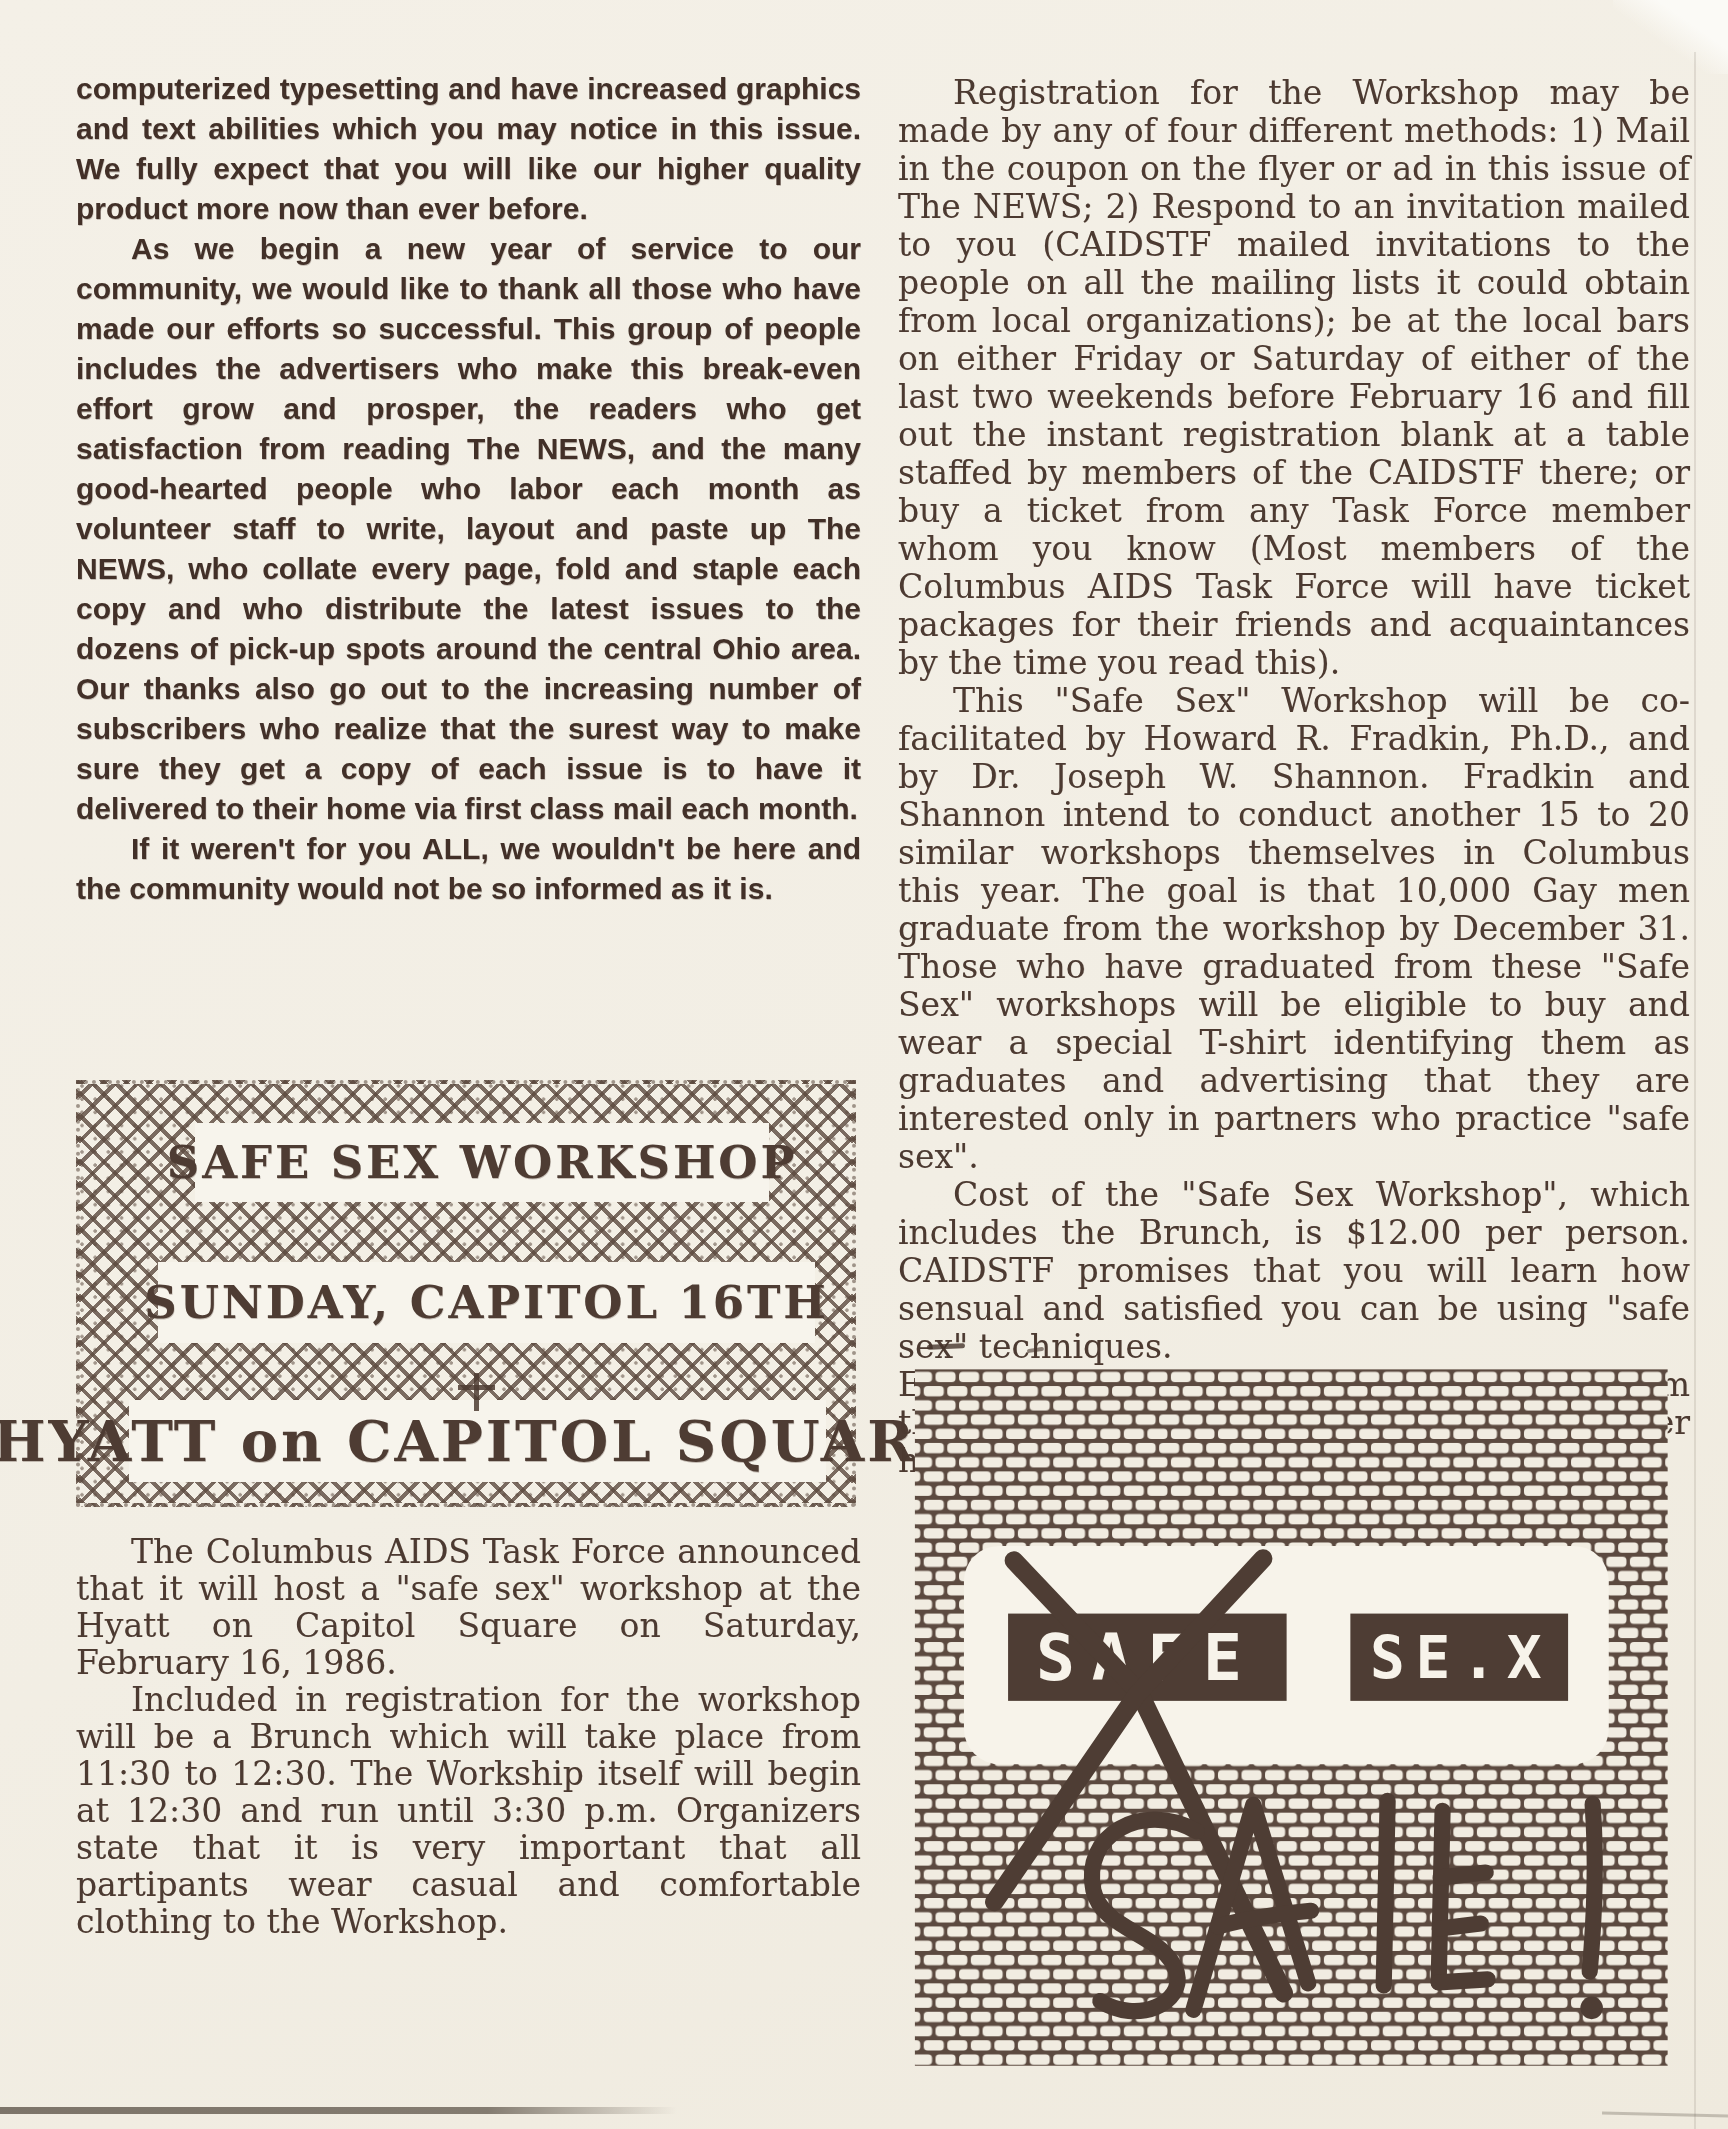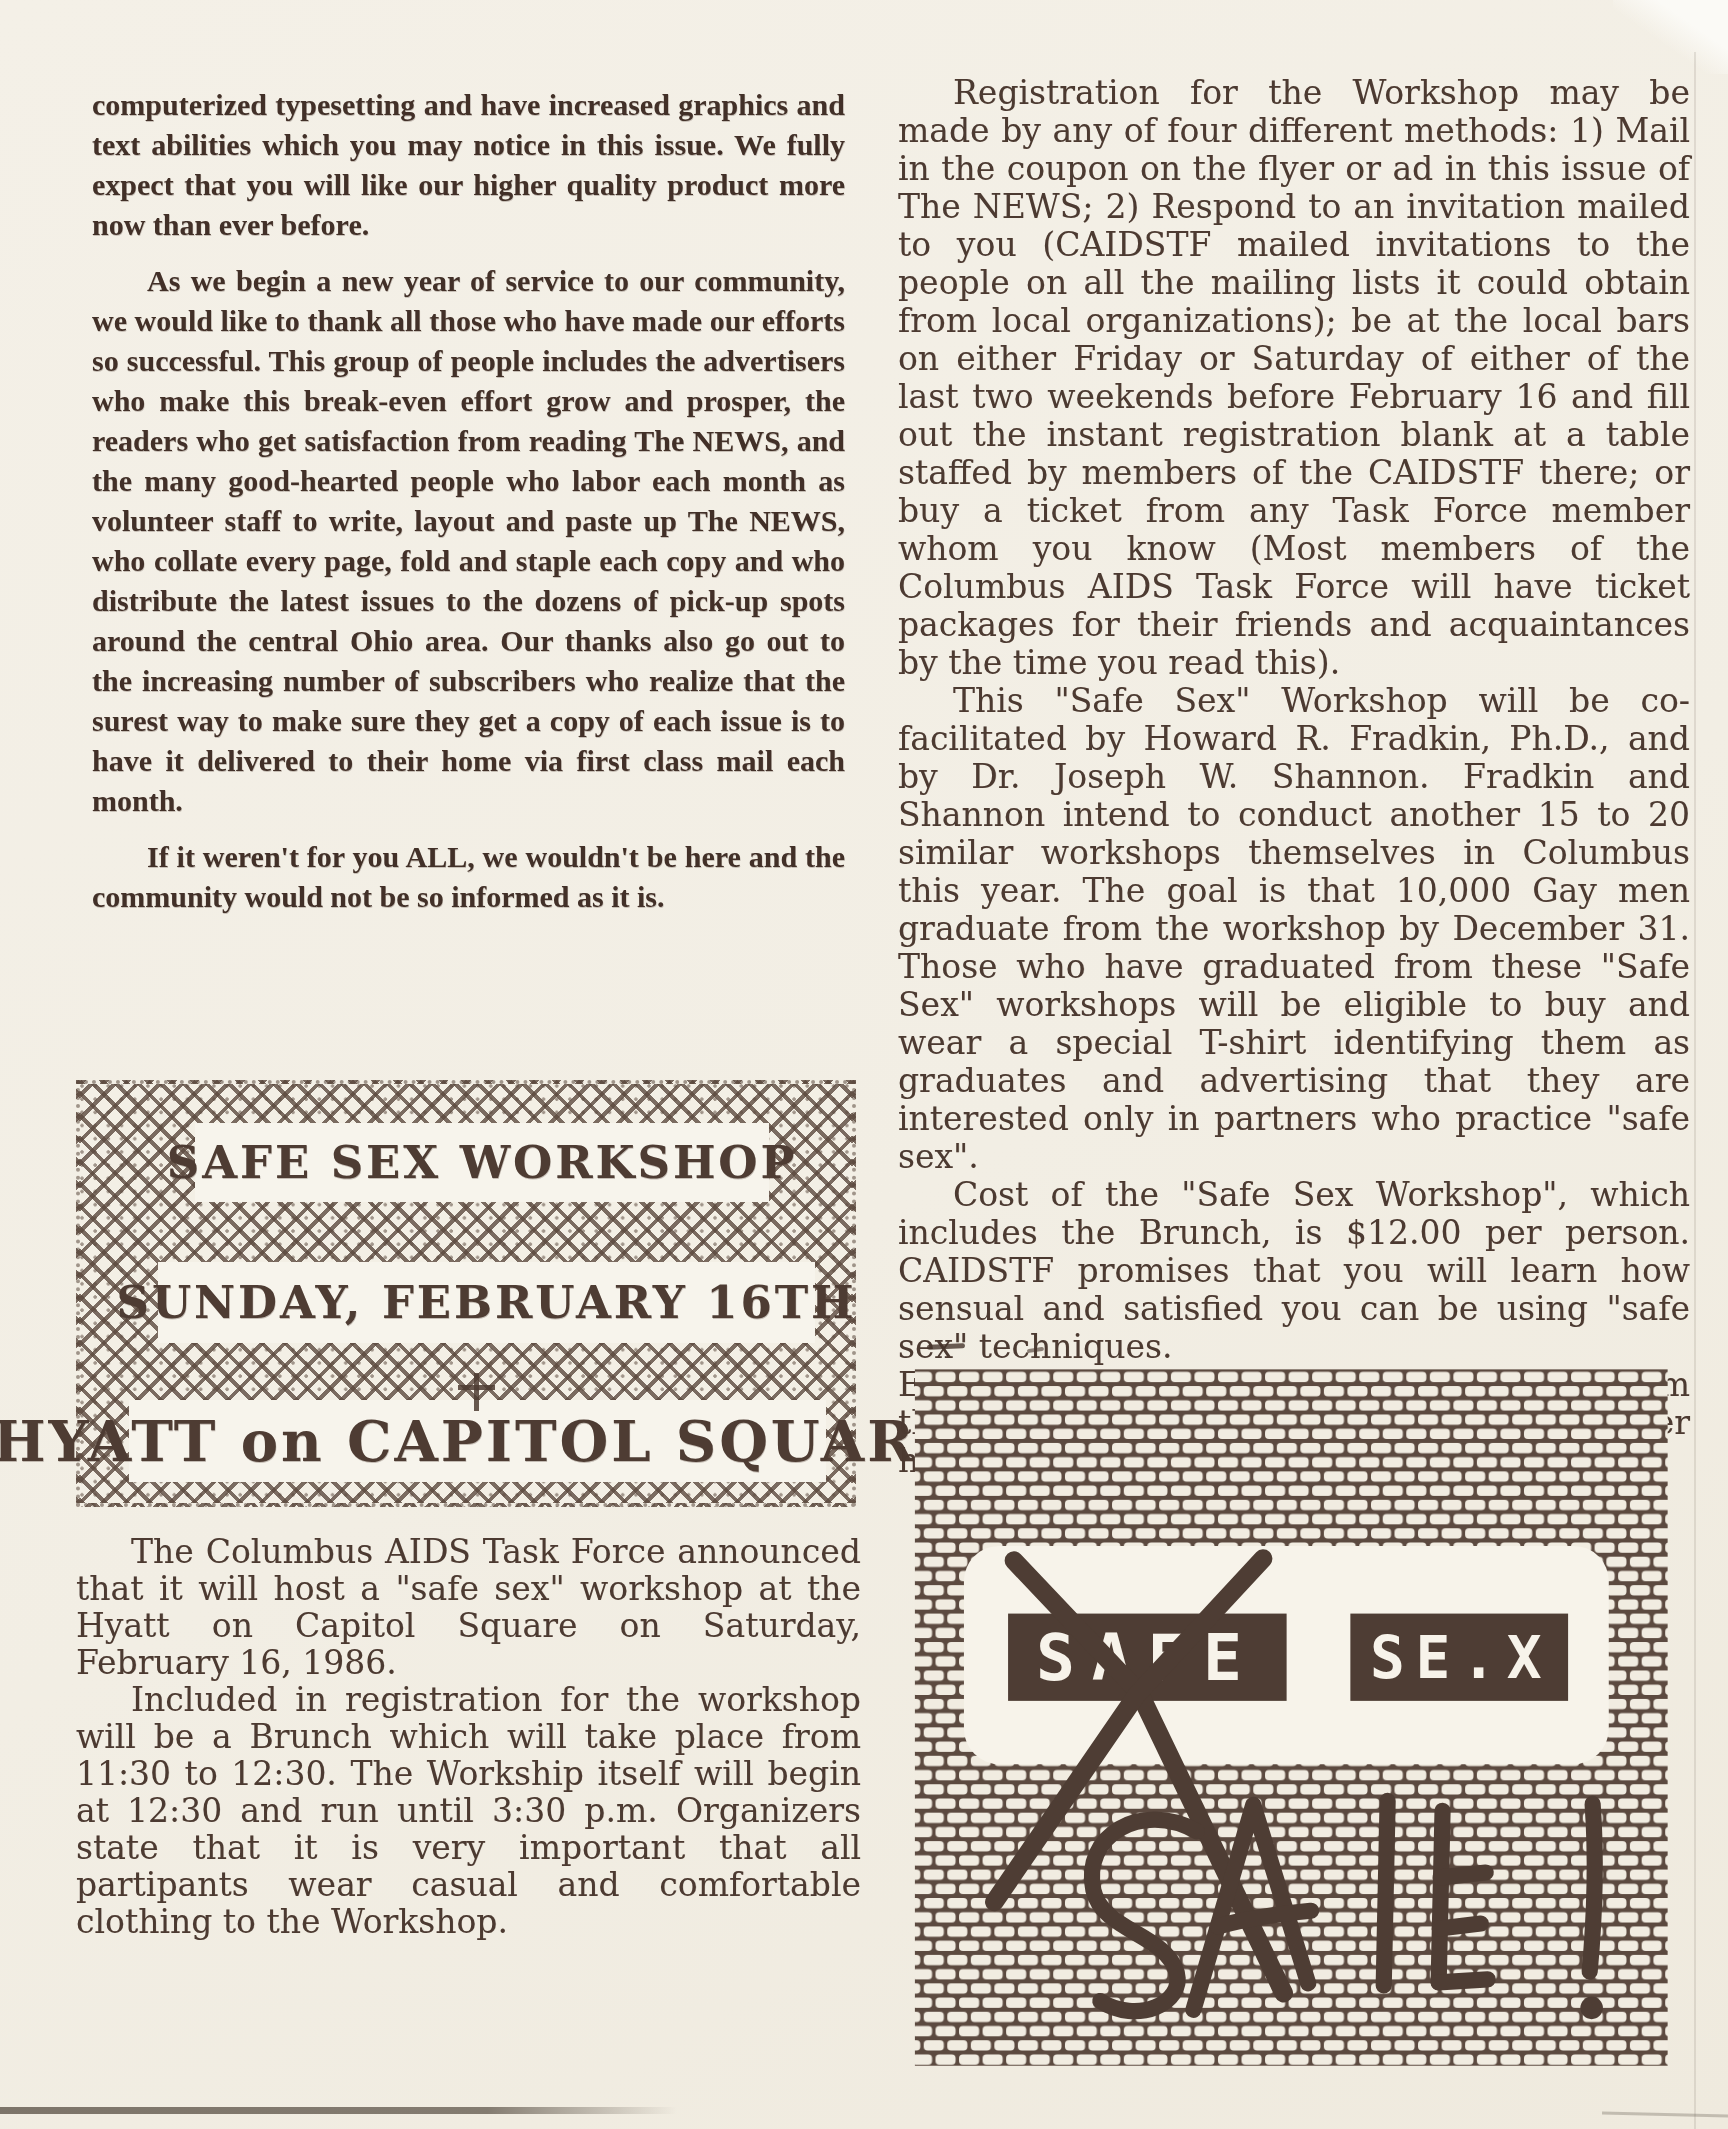--- a/index.html
+++ b/index.html
@@ -10,22 +10,22 @@
     overflow:hidden;
     font-family:"DejaVu Serif", "Liberation Serif", serif;
     color:#4a3931;
   }
   .col{position:absolute;top:69px;}
   .col-left{left:76px;width:785px;}
   .col-right{left:898px;width:792px;}
 
   
   .tw p{
-    margin:16px;
-    font-family:Liberation Serif, serif;
+    margin:0;
+    font-family:Liberation Sans, sans-serif;
     font-weight:bold;
     font-size:30px;line-height:40px;
     text-align:justify;
     color:#423028;
     text-shadow:0.5px 0.5px 0 rgba(66,48,40,.25);
   }
   .ind{text-indent:55px;}
 
   
   .serif p{
@@ -92,21 +92,21 @@
   <div class="col col-left">
 
     <div class="tw">
       <p>computerized typesetting and have increased graphics and text abilities which you may notice in this issue. We fully expect that you will like our higher quality product more now than ever before.</p>
       <p class="ind">As we begin a new year of service to our community, we would like to thank all those who have made our efforts so successful. This group of people includes the advertisers who make this break-even effort grow and prosper, the readers who get satisfaction from reading The NEWS, and the many good-hearted people who labor each month as volunteer staff to write, layout and paste up The NEWS, who collate every page, fold and staple each copy and who distribute the latest issues to the dozens of pick-up spots around the central Ohio area. Our thanks also go out to the increasing number of subscribers who realize that the surest way to make sure they get a copy of each issue is to have it delivered to their home via first class mail each month.</p>
       <p class="ind">If it weren't for you ALL, we wouldn't be here and the community would not be so informed as it is.</p>
     </div>
 
     <div class="wbox">
       <div class="band band1">SAFE SEX WORKSHOP</div>
-      <div class="band band2">SUNDAY, FEBRUARY 16TH</div>
+      <div class="band band2">SUNDAY, CAPITOL 16TH</div>
       <div class="band band3">HYATT on CAPITOL SQUARE</div>
       <div class="dagger">
         <div class="v"></div>
           <div class="h"></div>
       </div>
     </div>
 
     <div class="left-serif serif">
       <p class="ind">The Columbus AIDS Task Force announced that it will host a "safe sex" workshop at the Hyatt on Capitol Square on Saturday, February 16, 1986.</p>
       <p class="ind">Included in registration for the workshop will be a Brunch which will take place from 11:30 to 12:30.  The Workship itself will begin at 12:30 and run until 3:30 p.m.  Organizers state that it is very important that all partipants wear casual and comfortable clothing to the Workshop.</p>

